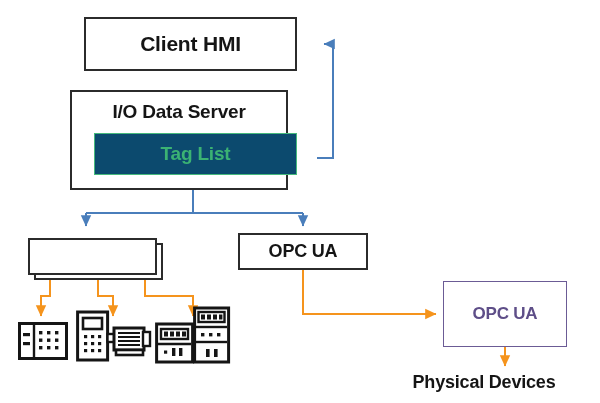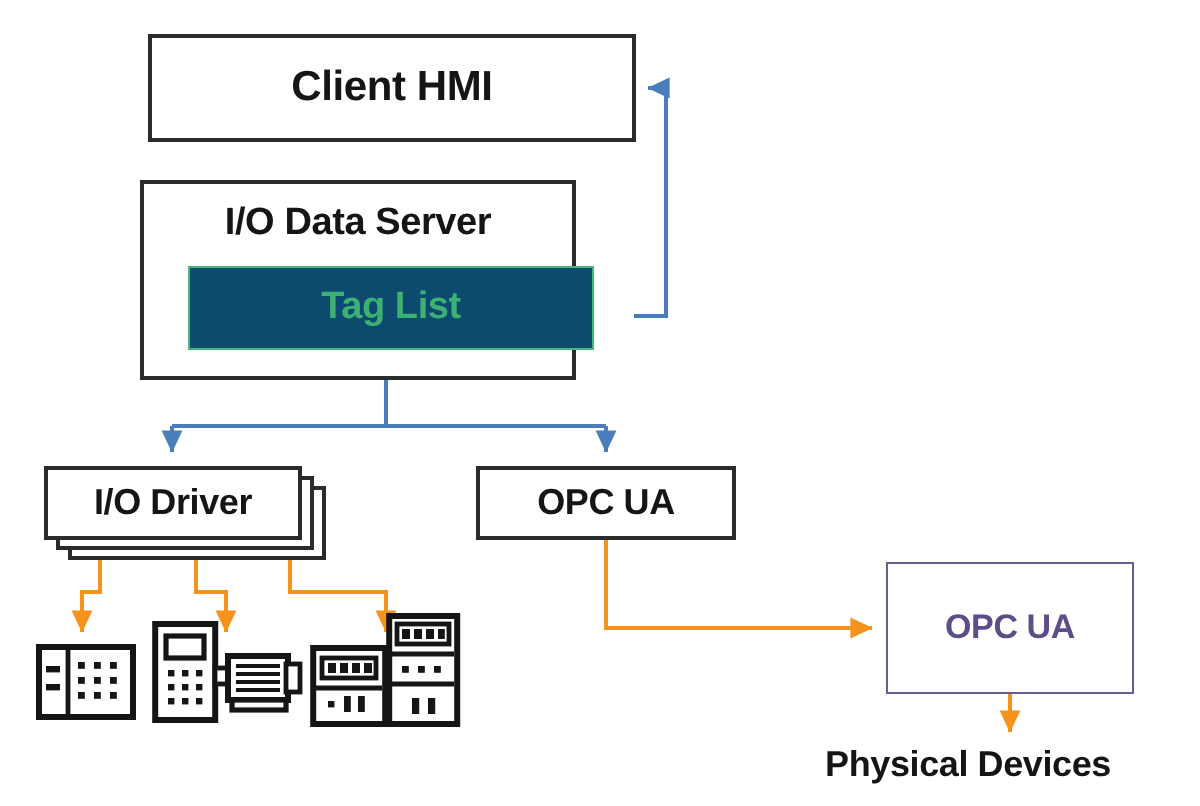--- a/index.html
+++ b/index.html
@@ -35,22 +35,22 @@
     text-align: center;
   }
   .node-label {
     font-weight: bold;
     letter-spacing: -0.2px;
     line-height: 1.18;
   }
 
   
   #client-hmi {
-    left: 74px; top: 17px;
-    width: 244px; height: 54px;
+    left: 84px; top: 17px;
+    width: 213px; height: 54px;
     border: 2px solid #2b2b2b;
     z-index: 5;
   }
   #client-hmi .node-label {
     font-size: 21px;
     color: #151515;
   }
 
   
   #io-data-server {
@@ -197,23 +197,20 @@
 
   <div class="node" id="io-data-server">
     <div class="ds-title">I/O Data Server</div>
     <div id="tag-list">
       <span class="node-label">Tag List</span>
     </div>
   </div>
 
   <div class="stack-shadow" id="io-driver-back2"></div>
   <div class="stack-shadow" id="io-driver-back1"></div>
-  <div class="node" id="io-driver">
-    <span class="node-label">I/O Driver</span>
-  </div>
 
   <div class="node" id="opc-ua">
     <span class="node-label">OPC UA</span>
   </div>
 
   <div class="node" id="opc-ua-server">
     <span class="node-label">OPC UA</span>
   </div>
 
   <div id="physical-devices">Physical Devices</div>

